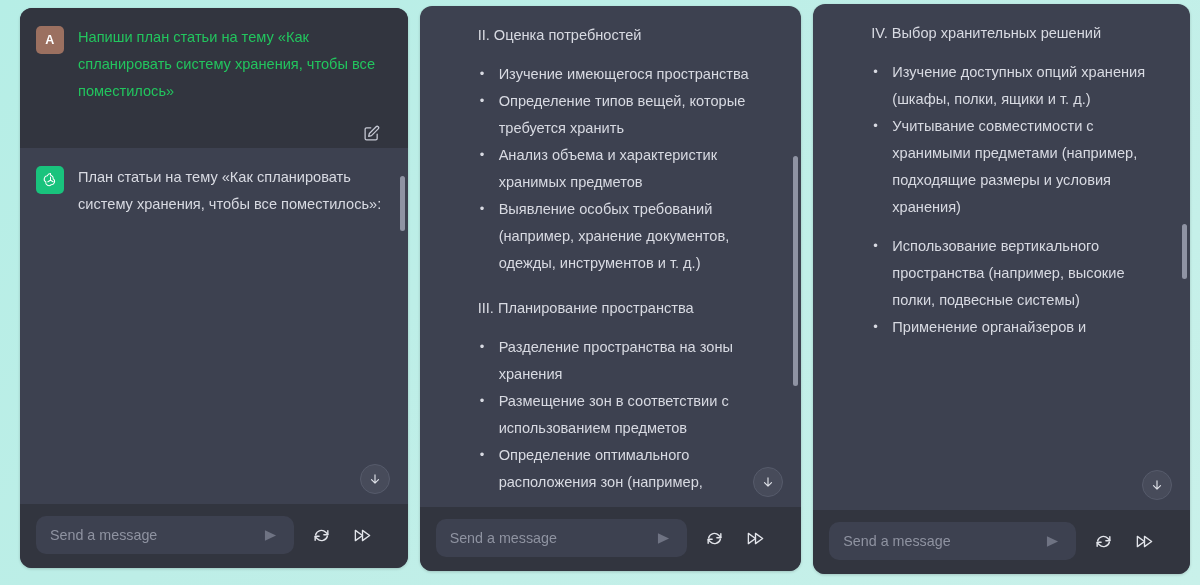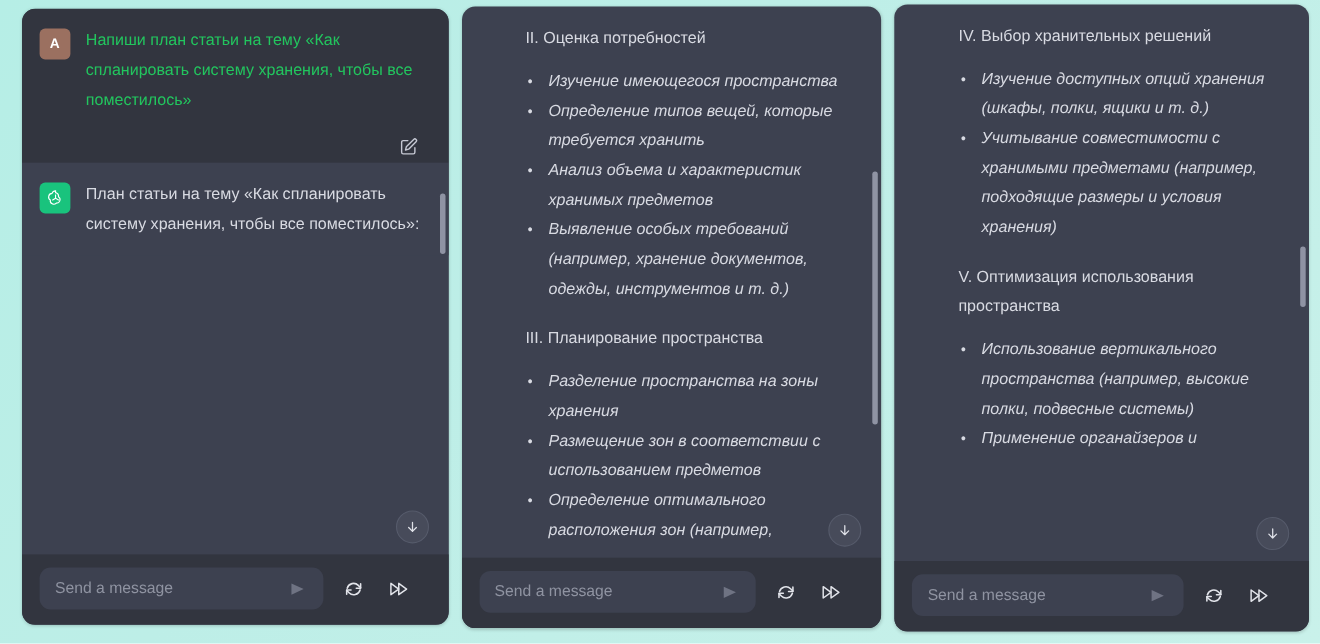--- a/index.html
+++ b/index.html
@@ -115,21 +115,20 @@
     margin: 12px 0 0 0;
     padding: 0 0 0 42px;
   }
   .outline-list li {
     position: relative;
     color: #d8dae2;
     font-size: 14.6px;
     line-height: 27px;
     padding-left: 21px;
     margin: 0;
-    font-style: italic;
   }
   .outline-list li::before {
     content: "•";
     position: absolute;
     left: 2px;
     top: -1px;
     font-size: 13px;
     color: #d8dae2;
   }
 
@@ -340,21 +339,20 @@
   <div class="panel panel-3">
     <div class="thread">
       <div class="cont">
 
         <div class="outline-heading">IV. Выбор хранительных решений</div>
         <ul class="outline-list">
           <li>Изучение доступных опций хранения (шкафы, полки, ящики и т. д.)</li>
           <li>Учитывание совместимости с хранимыми предметами (например, подходящие размеры и условия хранения)</li>
         </ul>
 
-        <div class="outline-heading">V. Оптимизация использования пространства</div>
         <ul class="outline-list">
           <li>Использование вертикального пространства (например, высокие полки, подвесные системы)</li>
           <li>Применение органайзеров и</li>
         </ul>
       </div>
 
       <div class="sbar" style="top:220px;height:55px;"></div>
 
       <div class="scroll-fab">
         <span>

